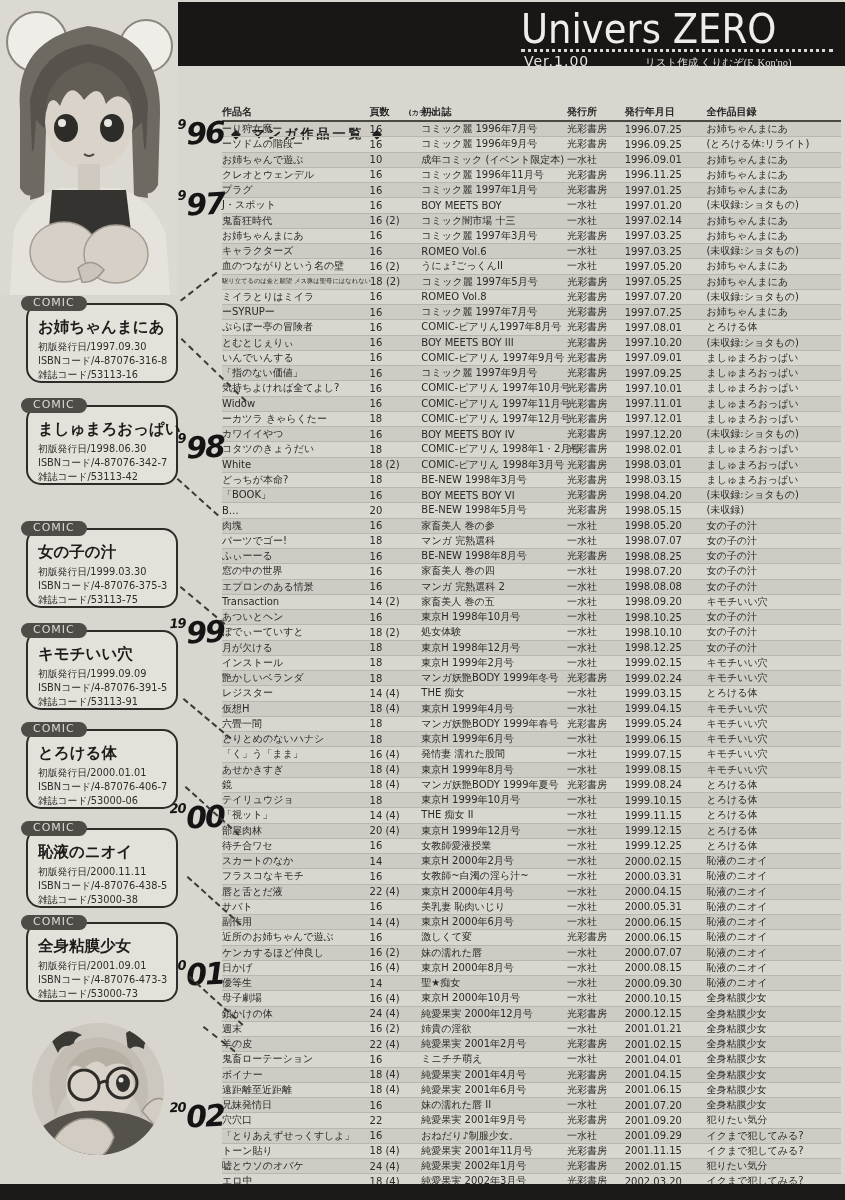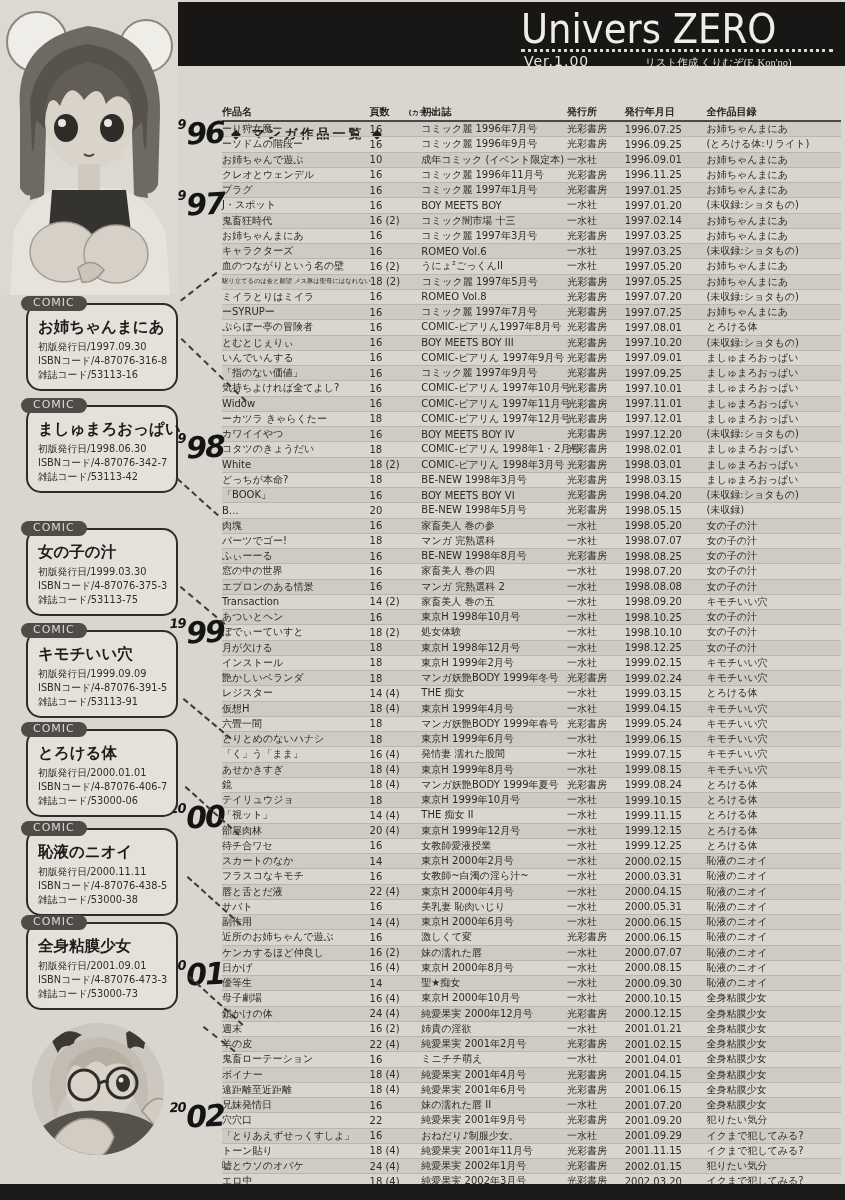--- a/index.html
+++ b/index.html
@@ -31,21 +31,21 @@
   .c5{width:135px;}
   .td{font-size:10px;color:#2b2a28;}
   .td.tiny{font-size:6.3px;}
   .hdr-small{font-size:7px;padding-left:19px;}
   
   .year{position:absolute;left:-52px;width:50px;font-style:italic;font-weight:900;color:#141414;white-space:nowrap;transform:rotate(-3deg);}
   .y-small{font-size:13px;vertical-align:16px;letter-spacing:-1px;}
   .y-big{font-size:30px;letter-spacing:-2px;}
 
   
-  .comic-box{position:absolute;left:26px;width:138px;height:64px;background:#e4e1da;border:2px solid #2d2c29;border-radius:15px;padding:12px 0 8px 10px;box-sizing:content-box;}
+  .comic-box{position:absolute;left:26px;width:138px;height:64px;background:#e4e1da;border:2px solid #2d2c29;border-radius:15px;padding:12px 0 0 10px;box-sizing:content-box;}
   .comic-tag{position:absolute;left:-7px;top:-9px;background:#4e4c47;color:#dddbd6;font-size:11px;letter-spacing:1px;padding:0px 12px 2px 12px;border-radius:9px;}
   .comic-title{font-size:15.5px;font-weight:900;color:#1d1c1a;white-space:nowrap;margin-bottom:2px;}
   .comic-line{font-size:9.8px;color:#2e2d2a;line-height:1.42;white-space:nowrap;}
 
   
   .dash{position:absolute;border-top:2px dashed #3c3a36;transform-origin:left top;}
 
   
   .bottombar{position:absolute;left:0;top:1184px;width:845px;height:16px;background:#1b1a19;}
 

